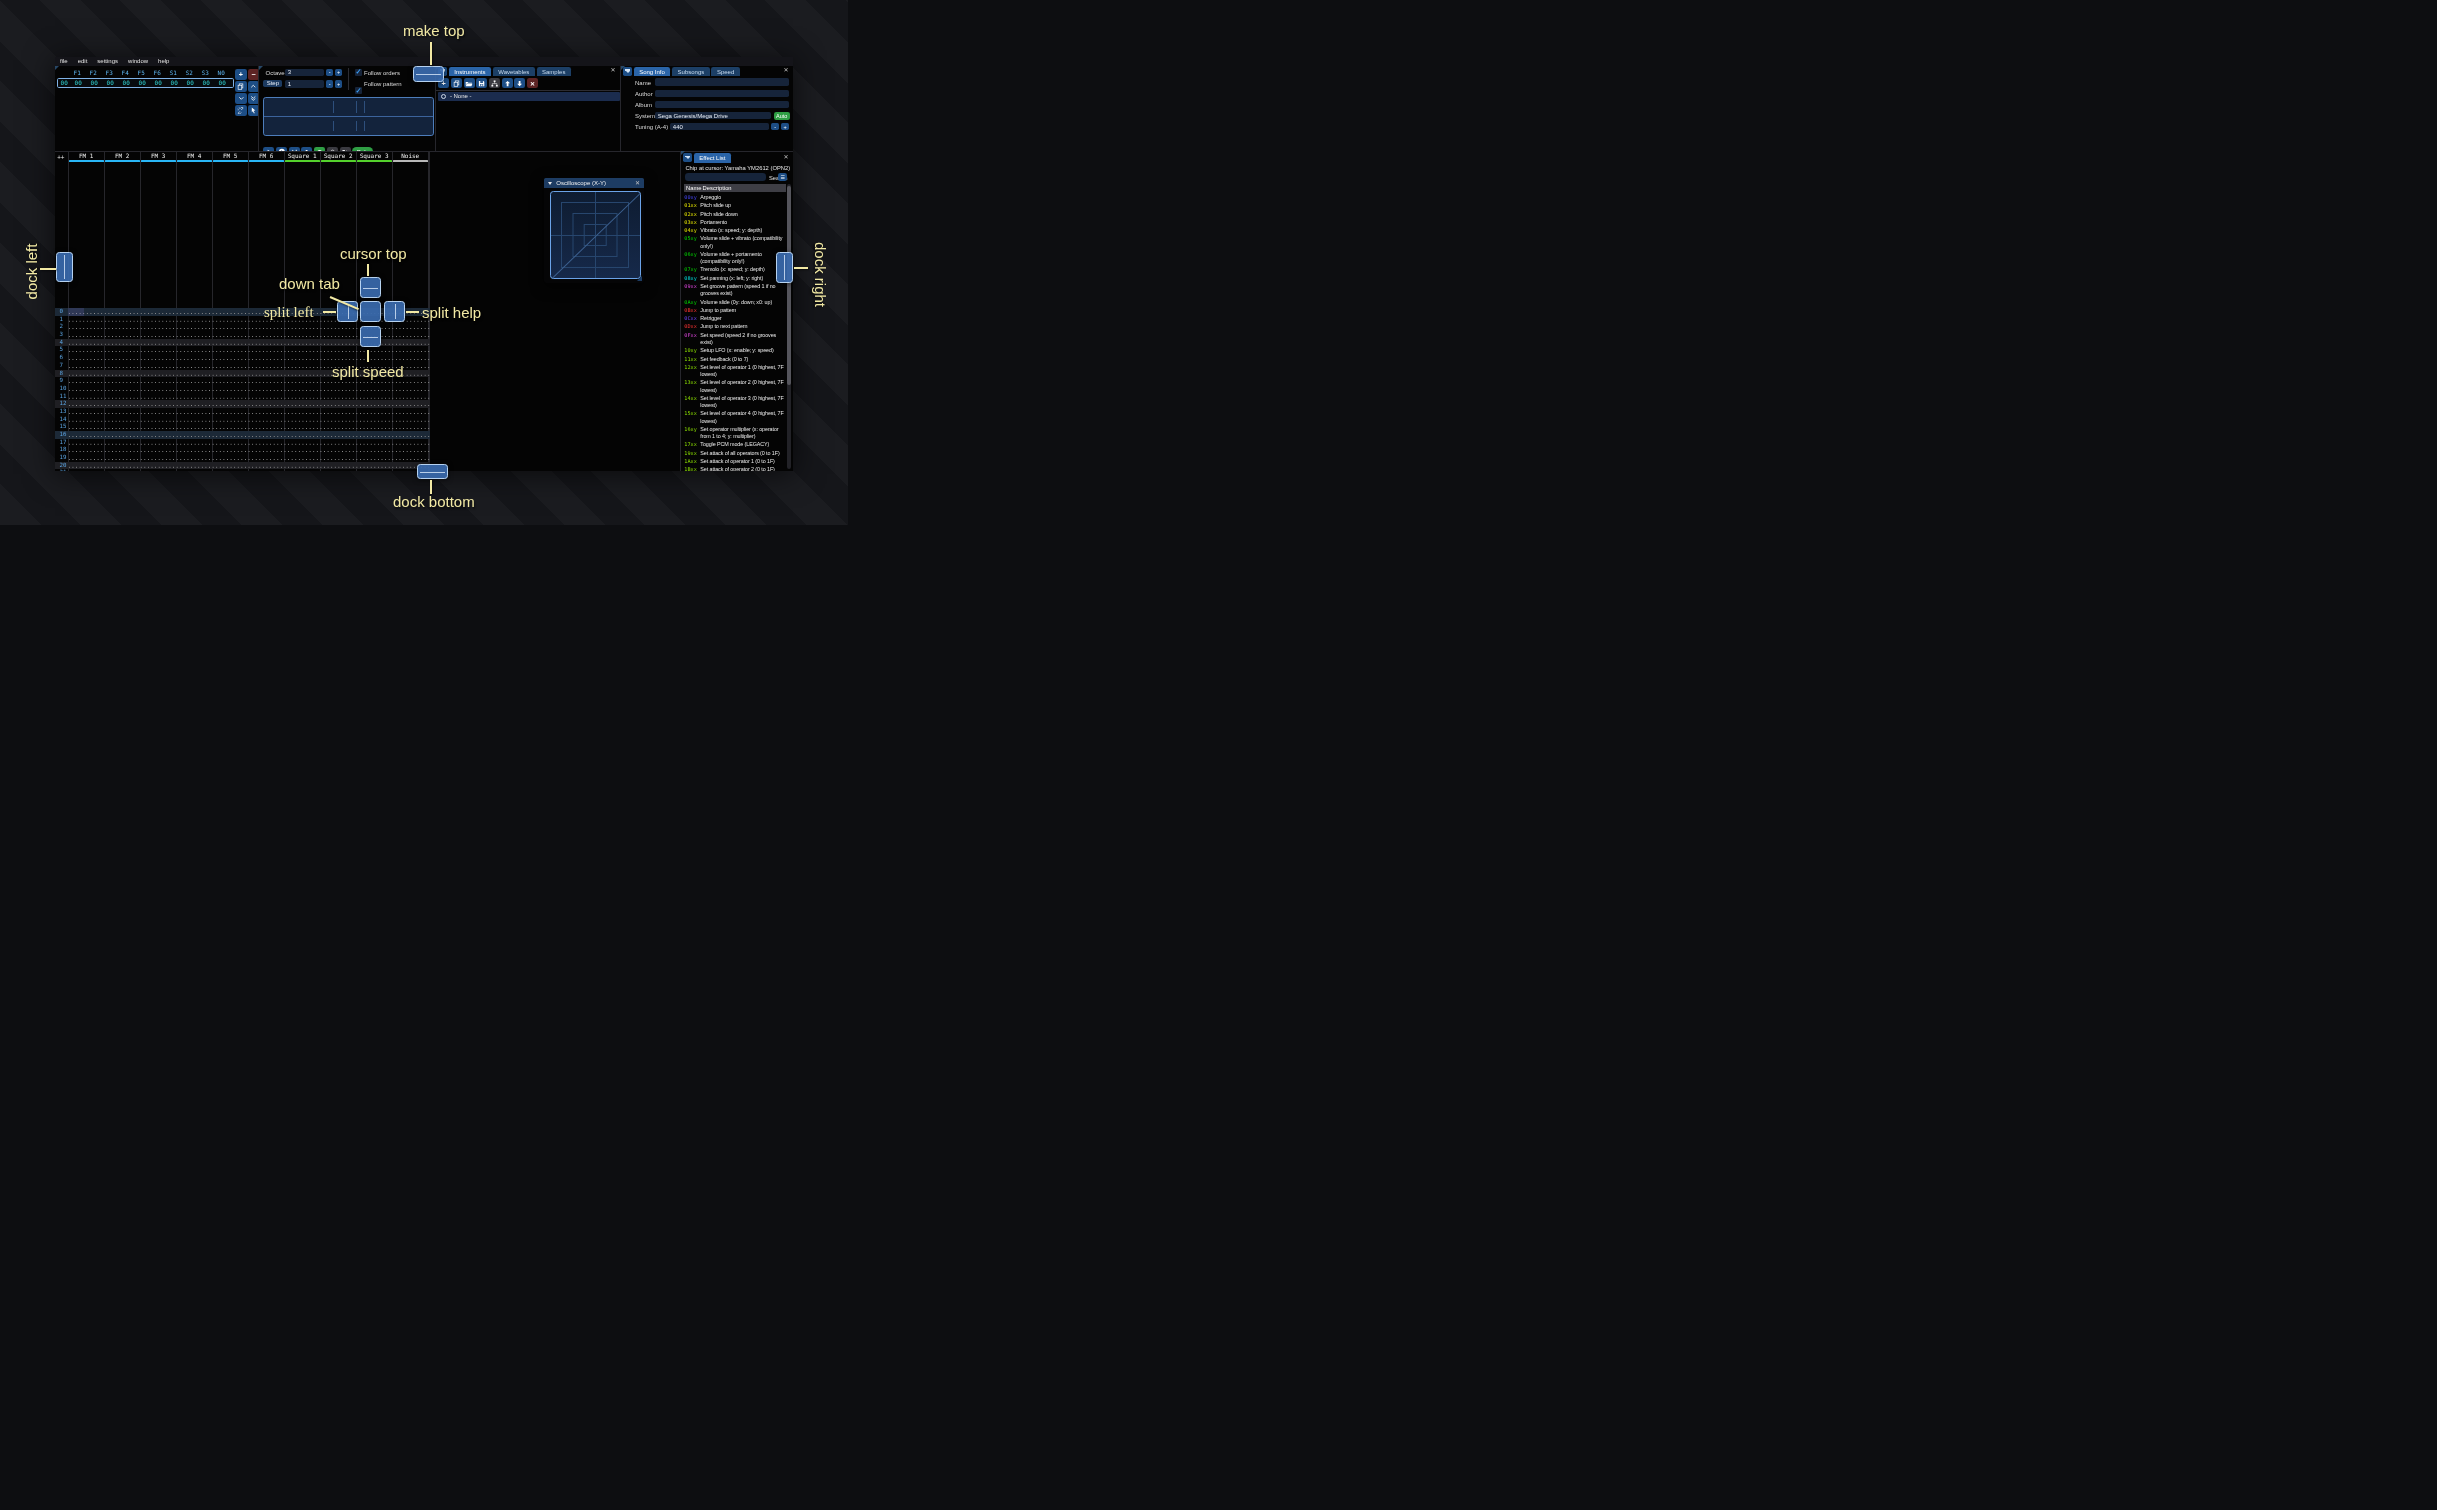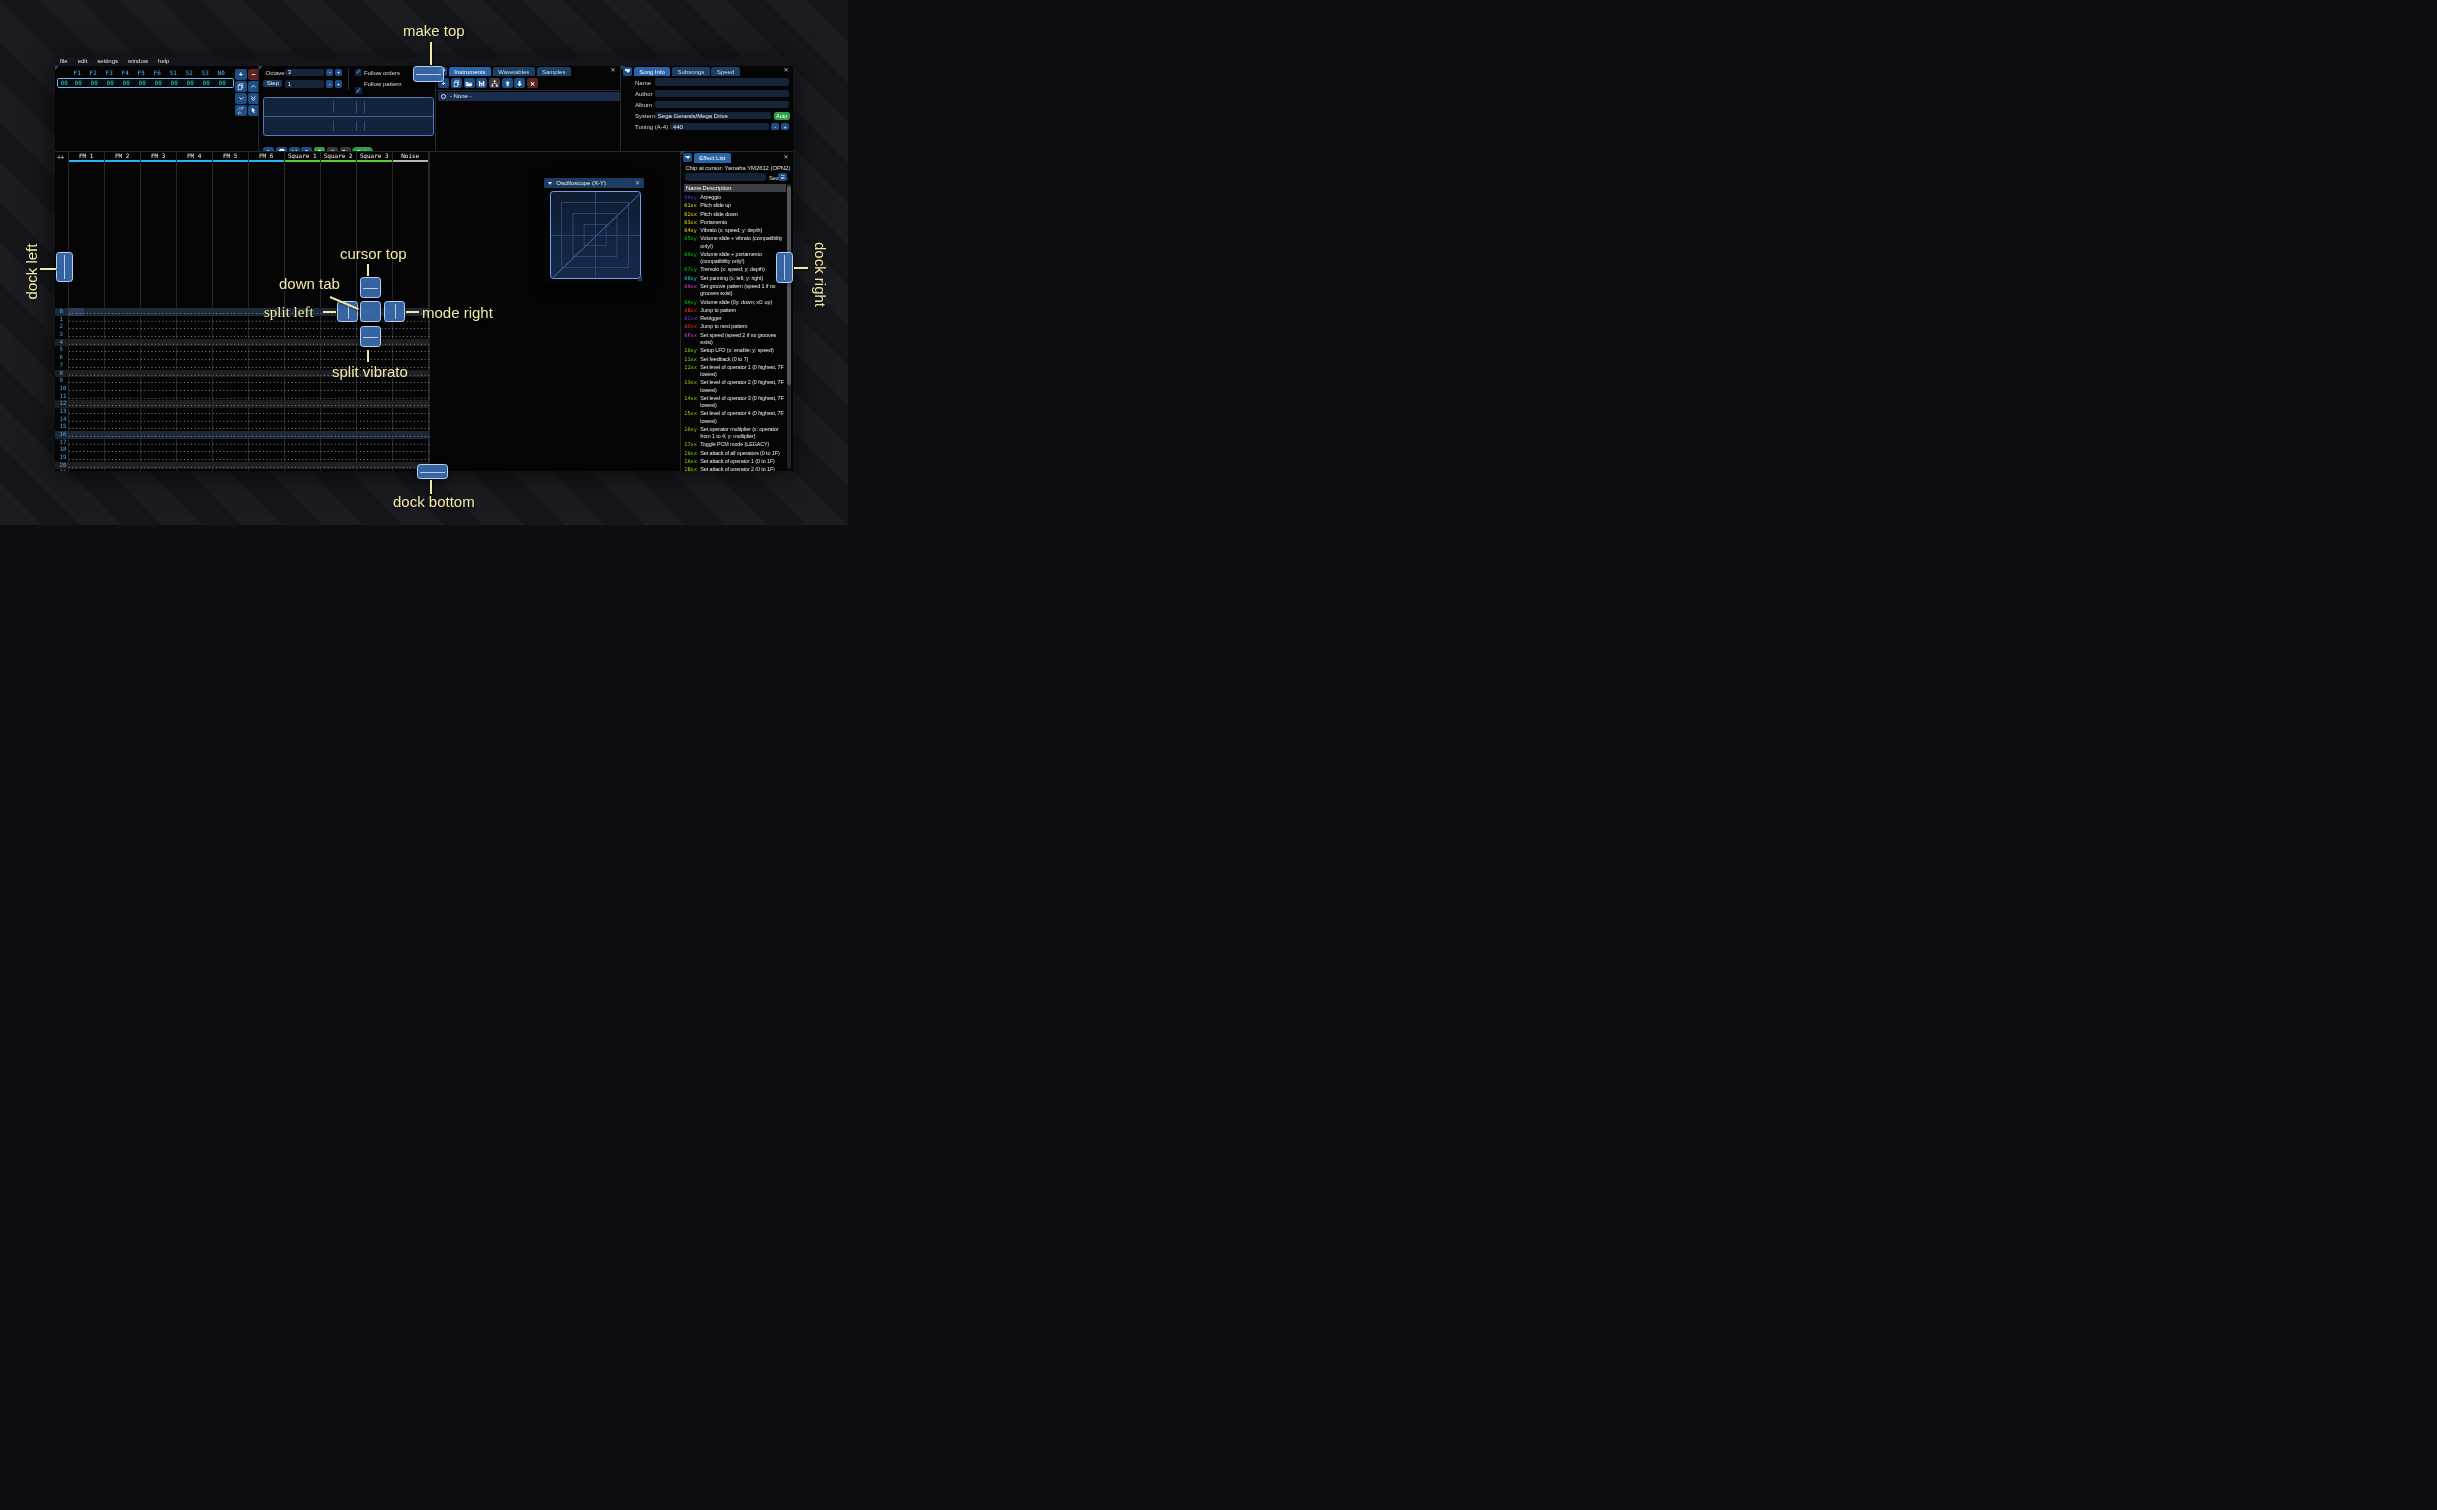--- a/index.html
+++ b/index.html
@@ -730,20 +730,20 @@
 
   <div class="dlabel" style="left:340px;top:245px;">cursor top</div>
   <div class="dline" style="left:367px;top:264px;width:2.2px;height:12px;"></div>
 
   <div class="dlabel" style="left:279px;top:275px;">down tab</div>
   <div class="dline" style="left:330px;top:296px;width:31px;height:2.2px;transform:rotate(23deg);transform-origin:left center;"></div>
 
   <div class="dlabel" style="left:264px;top:304px;font-family:Liberation Serif, serif;">split left</div>
   <div class="dline" style="left:323px;top:311px;width:13.2px;height:2.2px;"></div>
 
-  <div class="dlabel" style="left:422px;top:304px;">mode right</div>
+  <div class="dlabel" style="left:422px;top:304px;">split help</div>
   <div class="dline" style="left:406px;top:311px;width:13.2px;height:2.2px;"></div>
 
-  <div class="dlabel" style="left:332px;top:363px;">split vibrato</div>
+  <div class="dlabel" style="left:332px;top:363px;">split speed</div>
   <div class="dline" style="left:367px;top:350px;width:2.2px;height:11.6px;"></div>
 
 </div>
 
 
 </body></html>

